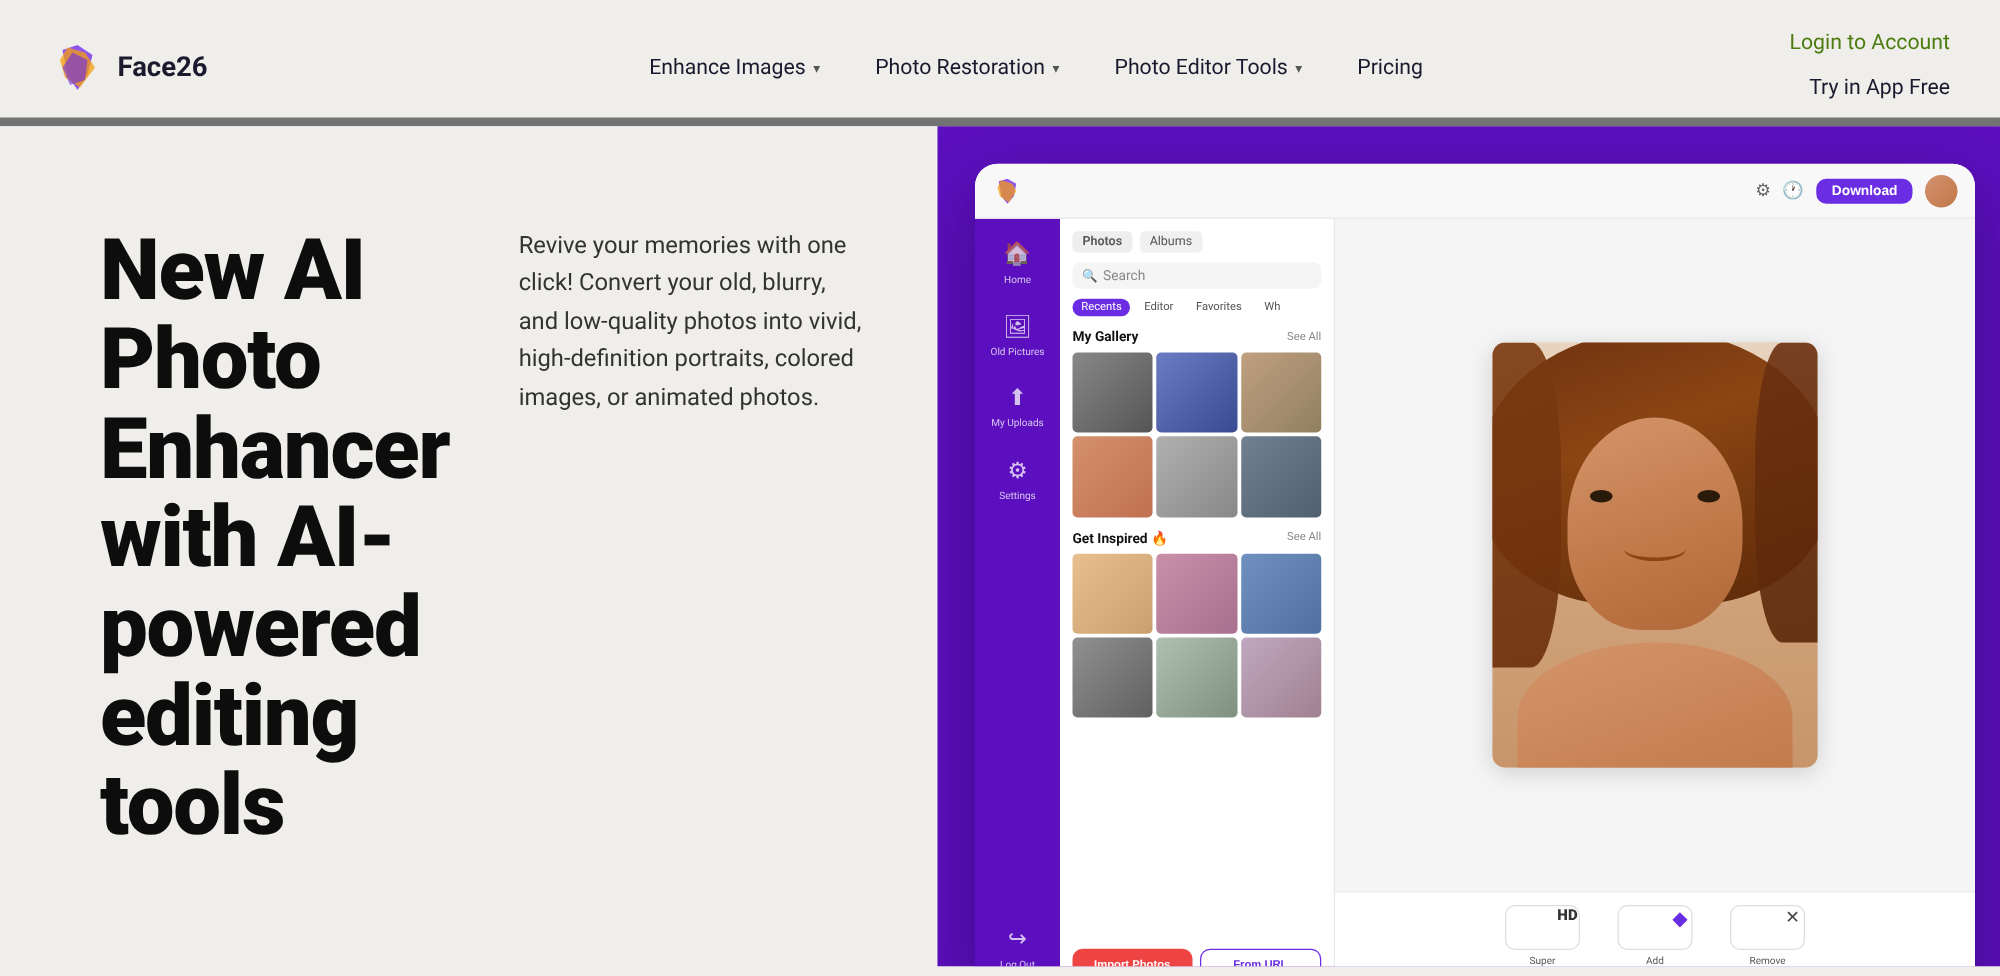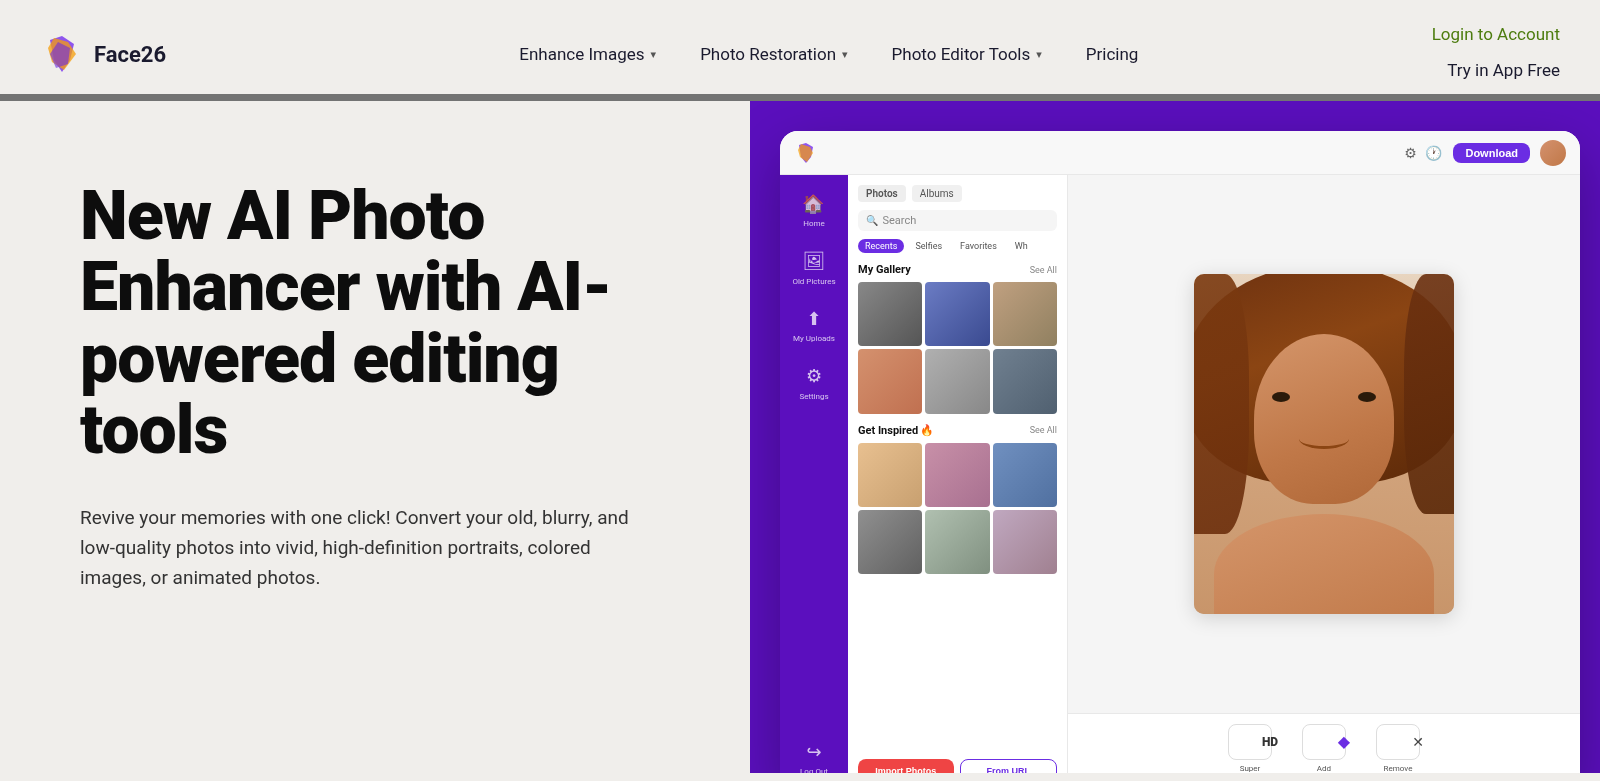--- a/index.html
+++ b/index.html
@@ -80,21 +80,20 @@
       height: 672px;
       position: relative;
     }
 
     
     .hero-left {
       flex: 0 0 750px;
       padding: 80px 60px 60px 80px;
       background: #f0eeeb;
       display: flex;
-      flex-direction: column;
       justify-content: flex-start;
     }
     .hero-title {
       font-size: 68px;
       font-weight: 900;
       color: #0d0d0d;
       line-height: 1.05;
       letter-spacing: -1px;
       margin-bottom: 36px;
     }
@@ -430,26 +429,26 @@
       background: #fff;
     }
     .editor-tool-item {
       display: flex;
       flex-direction: column;
       align-items: center;
       gap: 4px;
       cursor: pointer;
     }
     .editor-tool-icon {
-      width: 44px;
+      width: 60px;
       height: 36px;
       border: 1.5px solid #ddd;
       border-radius: 8px;
       display: flex;
-      align-items: center;
+      align-items: flex-start;
       justify-content: center;
       font-size: 14px;
       color: #555;
       background: #fff;
       padding-left: 40px;
     }
     .editor-tool-label {
       font-size: 8px;
       color: #555;
       text-align: center;
@@ -552,21 +551,21 @@
             <div class="photos-tabs">
               <span class="photos-tab active">Photos</span>
               <span class="photos-tab">Albums</span>
             </div>
             <div class="search-bar-app">
               <span class="search-icon-app">🔍</span>
               <span class="search-text-app">Search</span>
             </div>
             <div class="filter-tabs">
               <span class="filter-tab active">Recents</span>
-              <span class="filter-tab">Selfies</span>
+              <span class="filter-tab">Editor</span>
               <span class="filter-tab">Favorites</span>
               <span class="filter-tab">Wh</span>
             </div>
             <div class="gallery-section-title">
               <span class="gallery-title-text">My Gallery</span>
               <span class="gallery-see-all">See All</span>
             </div>
             <div class="gallery-grid">
               <div class="gallery-thumb thumb-1"></div>
               <div class="gallery-thumb thumb-2"></div>

